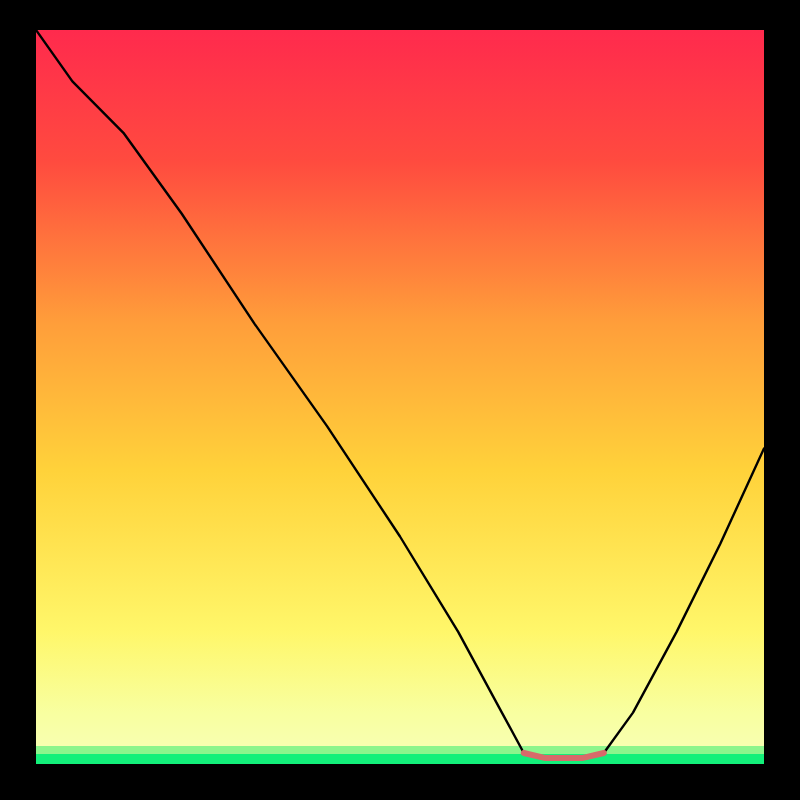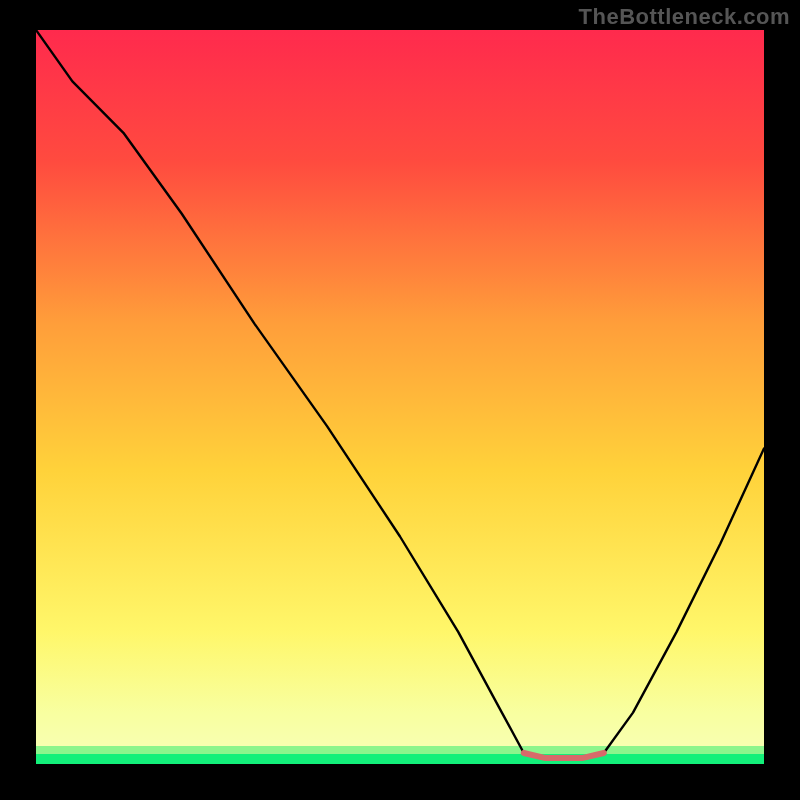--- a/index.html
+++ b/index.html
@@ -38,21 +38,20 @@
     display: block;
     width: 100%;
     height: 100%;
   }
 </style>
 </head>
 <body>
 
 <div class="frame">
 
-  <div class="watermark">TheBottleneck.com</div>
 
   <div class="plot-area">
     <svg viewBox="0 0 728 734" preserveAspectRatio="none">
       <defs>
         <linearGradient id="bg-grad" x1="0" y1="0" x2="0" y2="1">
           <stop offset="0%" stop-color="#ff2a4d"></stop>
           <stop offset="18%" stop-color="#ff4b3f"></stop>
           <stop offset="40%" stop-color="#ff9e3a"></stop>
           <stop offset="60%" stop-color="#ffd23a"></stop>
           <stop offset="82%" stop-color="#fff76a"></stop>

